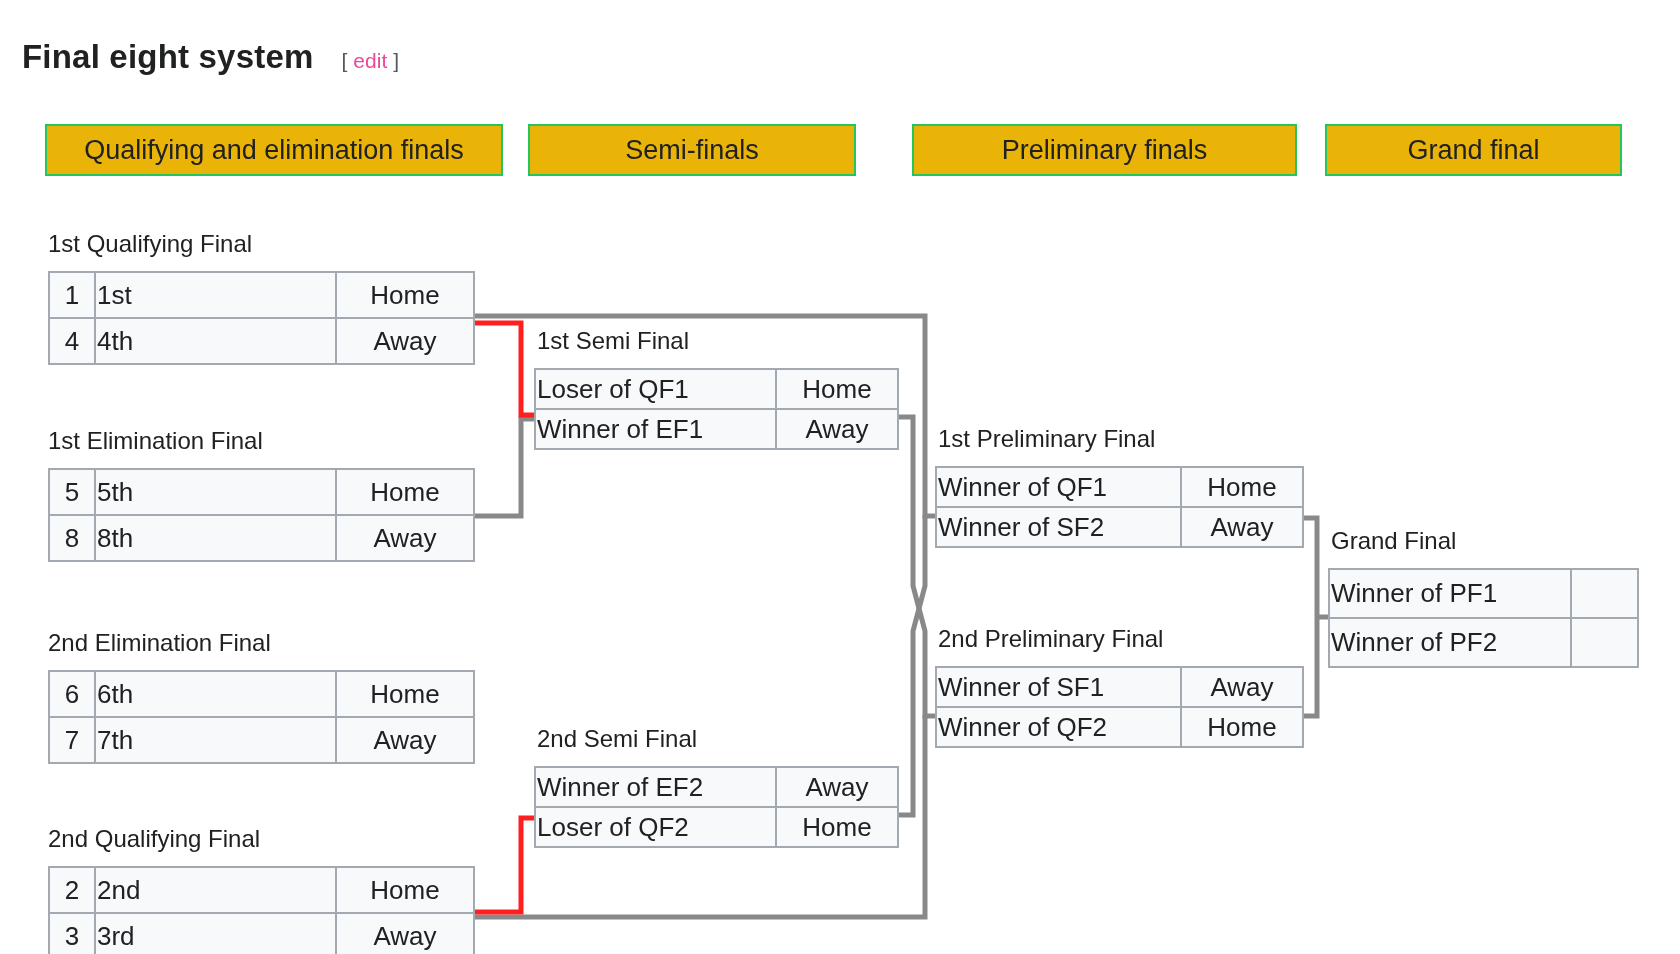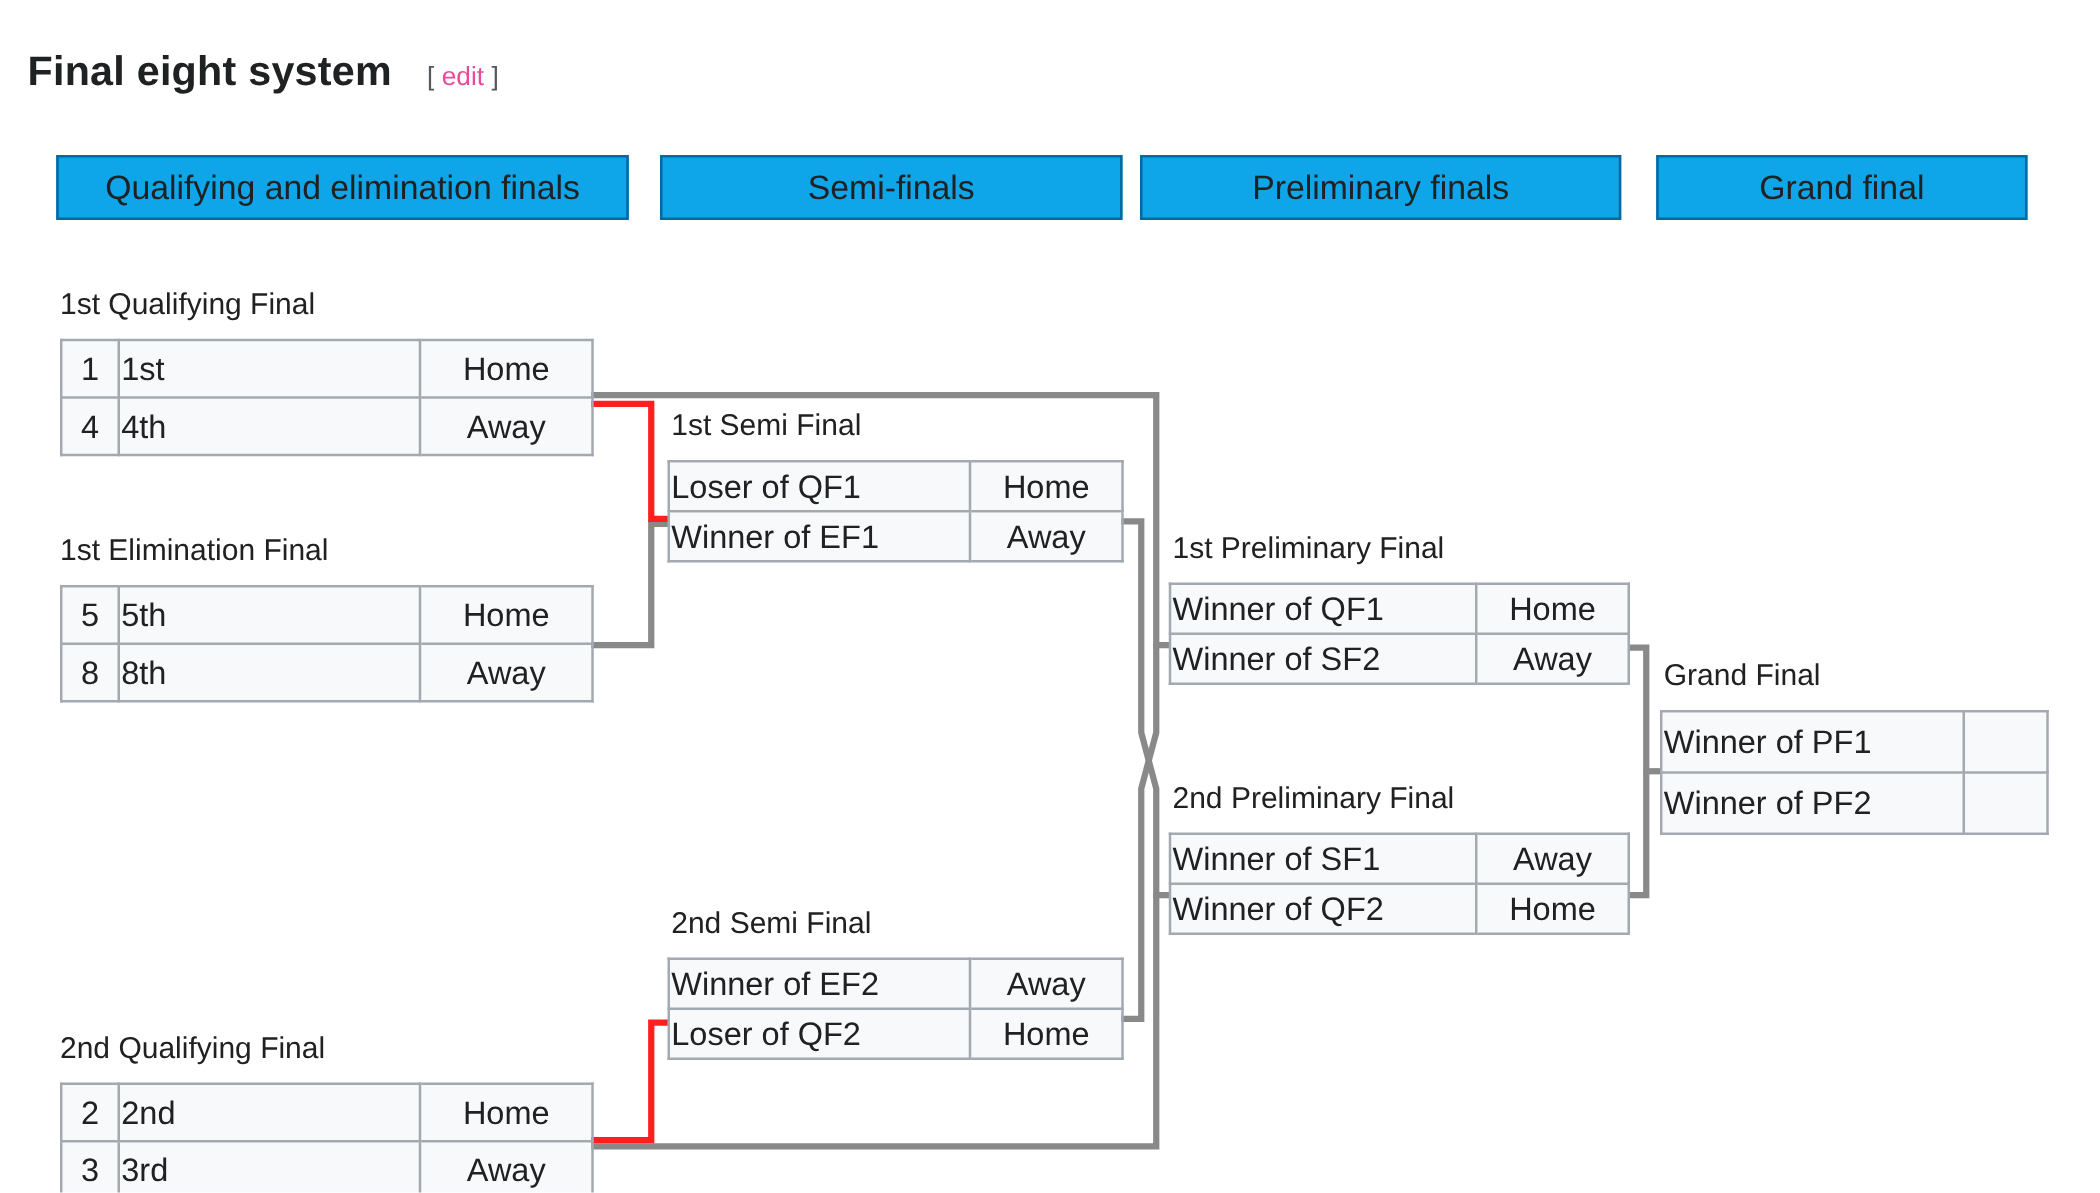--- a/index.html
+++ b/index.html
@@ -16,26 +16,26 @@
   
   .page-title-row { position: absolute; left: 22px; top: 10px; display: flex; align-items: baseline; }
   .page-title { font-size: 33px; font-weight: 700; letter-spacing: 0.2px; }
   .edit-section { font-size: 21px; font-weight: 400; margin-left: 28px; color: #54595d; }
   .edit-section .bracket { color: #54595d; }
   .edit-section a { color: #ec4899; text-decoration: none; margin: 0 6px; cursor: pointer; }
 
   
   .round-header {
     position: absolute; top: 96px; height: 52px;
-    background: #0ea5e9; border: 2px solid #0369a1;
+    background: #eab308; border: 2px solid #22c55e;
     display: flex; align-items: center; justify-content: center;
     font-size: 27px;
   }
   .rh0 { left: 45px;   width: 458px; }
-  .rh1 { left: 528px;  width: 370px; }
+  .rh1 { left: 528px;  width: 328px; }
   .rh2 { left: 912px;  width: 385px; }
   .rh3 { left: 1325px; width: 297px; }
 
   
   svg.connectors { position: absolute; left: 0; top: 0; pointer-events: none; }
 
   
   .match { position: absolute; }
   .match-label { font-size: 24px; height: 40px; line-height: 40px; white-space: nowrap; }
   table.bracket-table { border-collapse: collapse; table-layout: fixed; margin-top: 7px; }
@@ -128,20 +128,37 @@
       </tr>
       <tr>
         <td class="seed">8</td>
         <td class="team">8th</td>
         <td class="venue">Away</td>
       </tr>
     </tbody>
       </table>
   </div>
 
+  <div class="match left pos-ef2">
+    <div class="match-label">2nd Elimination Final</div>
+    <table class="bracket-table">
+      <tbody>
+          <tr>
+        <td class="seed">6</td>
+        <td class="team">6th</td>
+        <td class="venue">Home</td>
+      </tr>
+      <tr>
+        <td class="seed">7</td>
+        <td class="team">7th</td>
+        <td class="venue">Away</td>
+      </tr>
+    </tbody>
+      </table>
+  </div>
 
   <div class="match left pos-qf2">
     <div class="match-label">2nd Qualifying Final</div>
     <table class="bracket-table">
       <tbody>
           <tr>
         <td class="seed">2</td>
         <td class="team">2nd</td>
         <td class="venue">Home</td>
       </tr>

